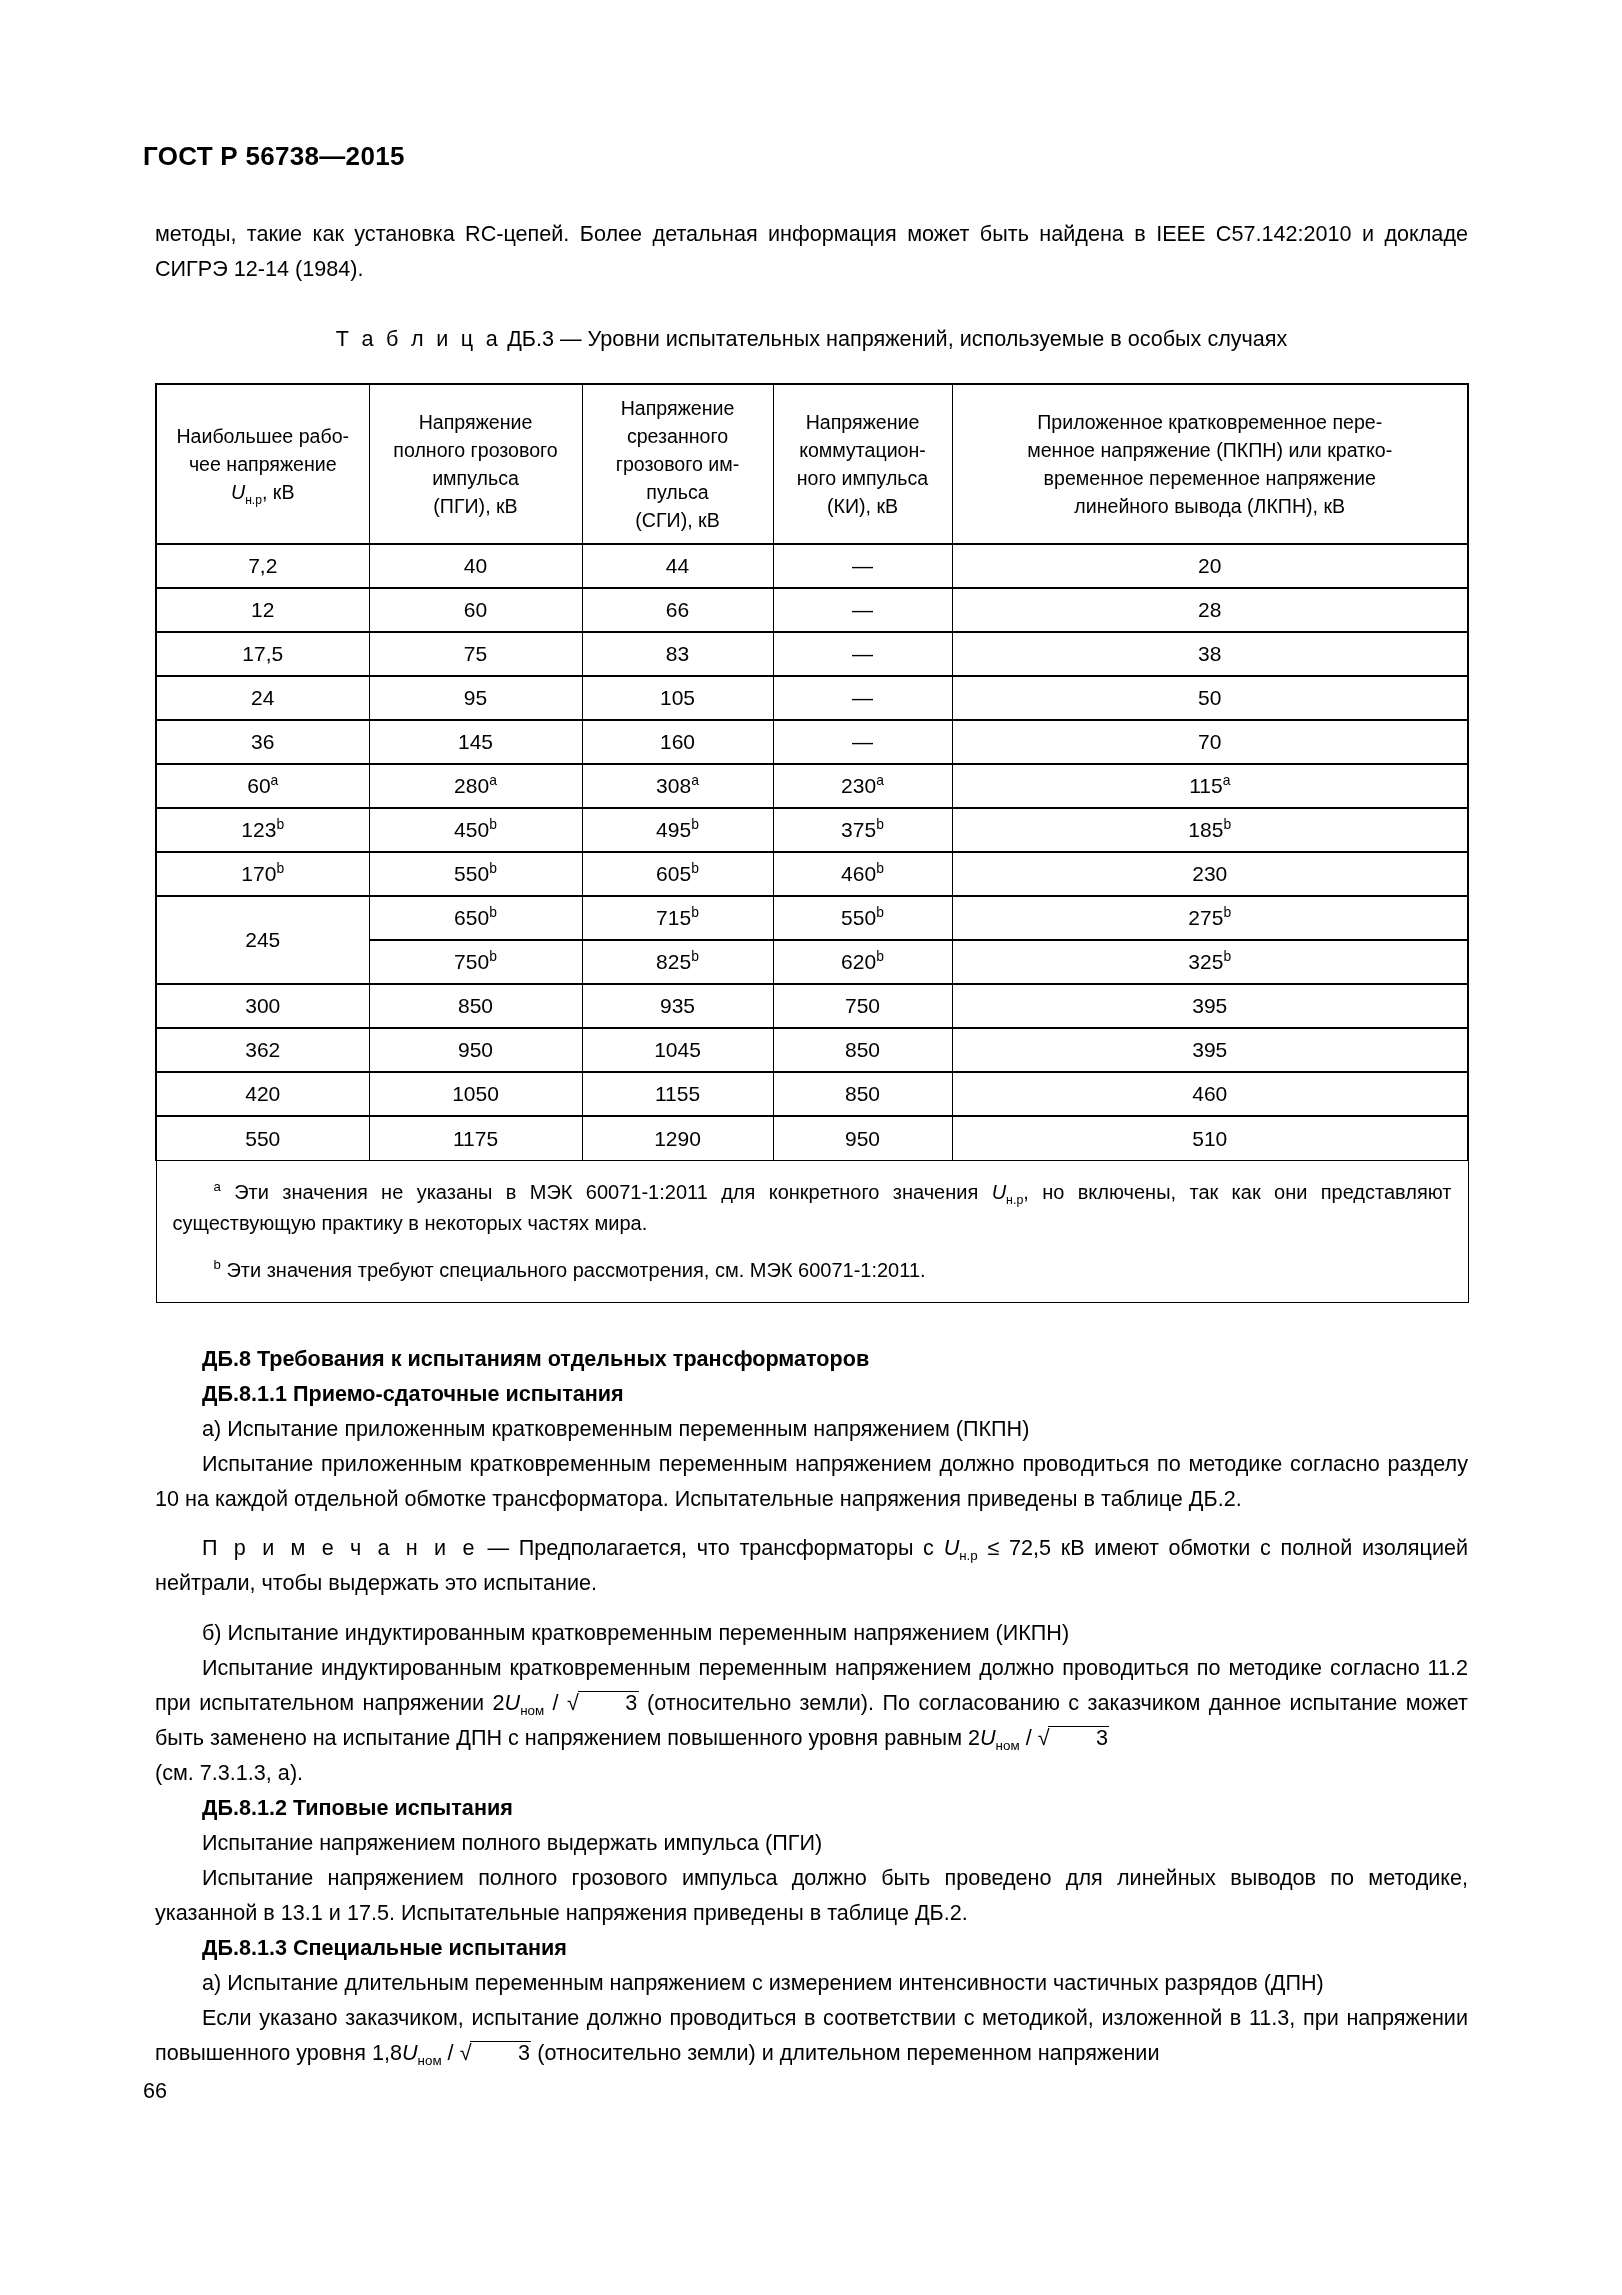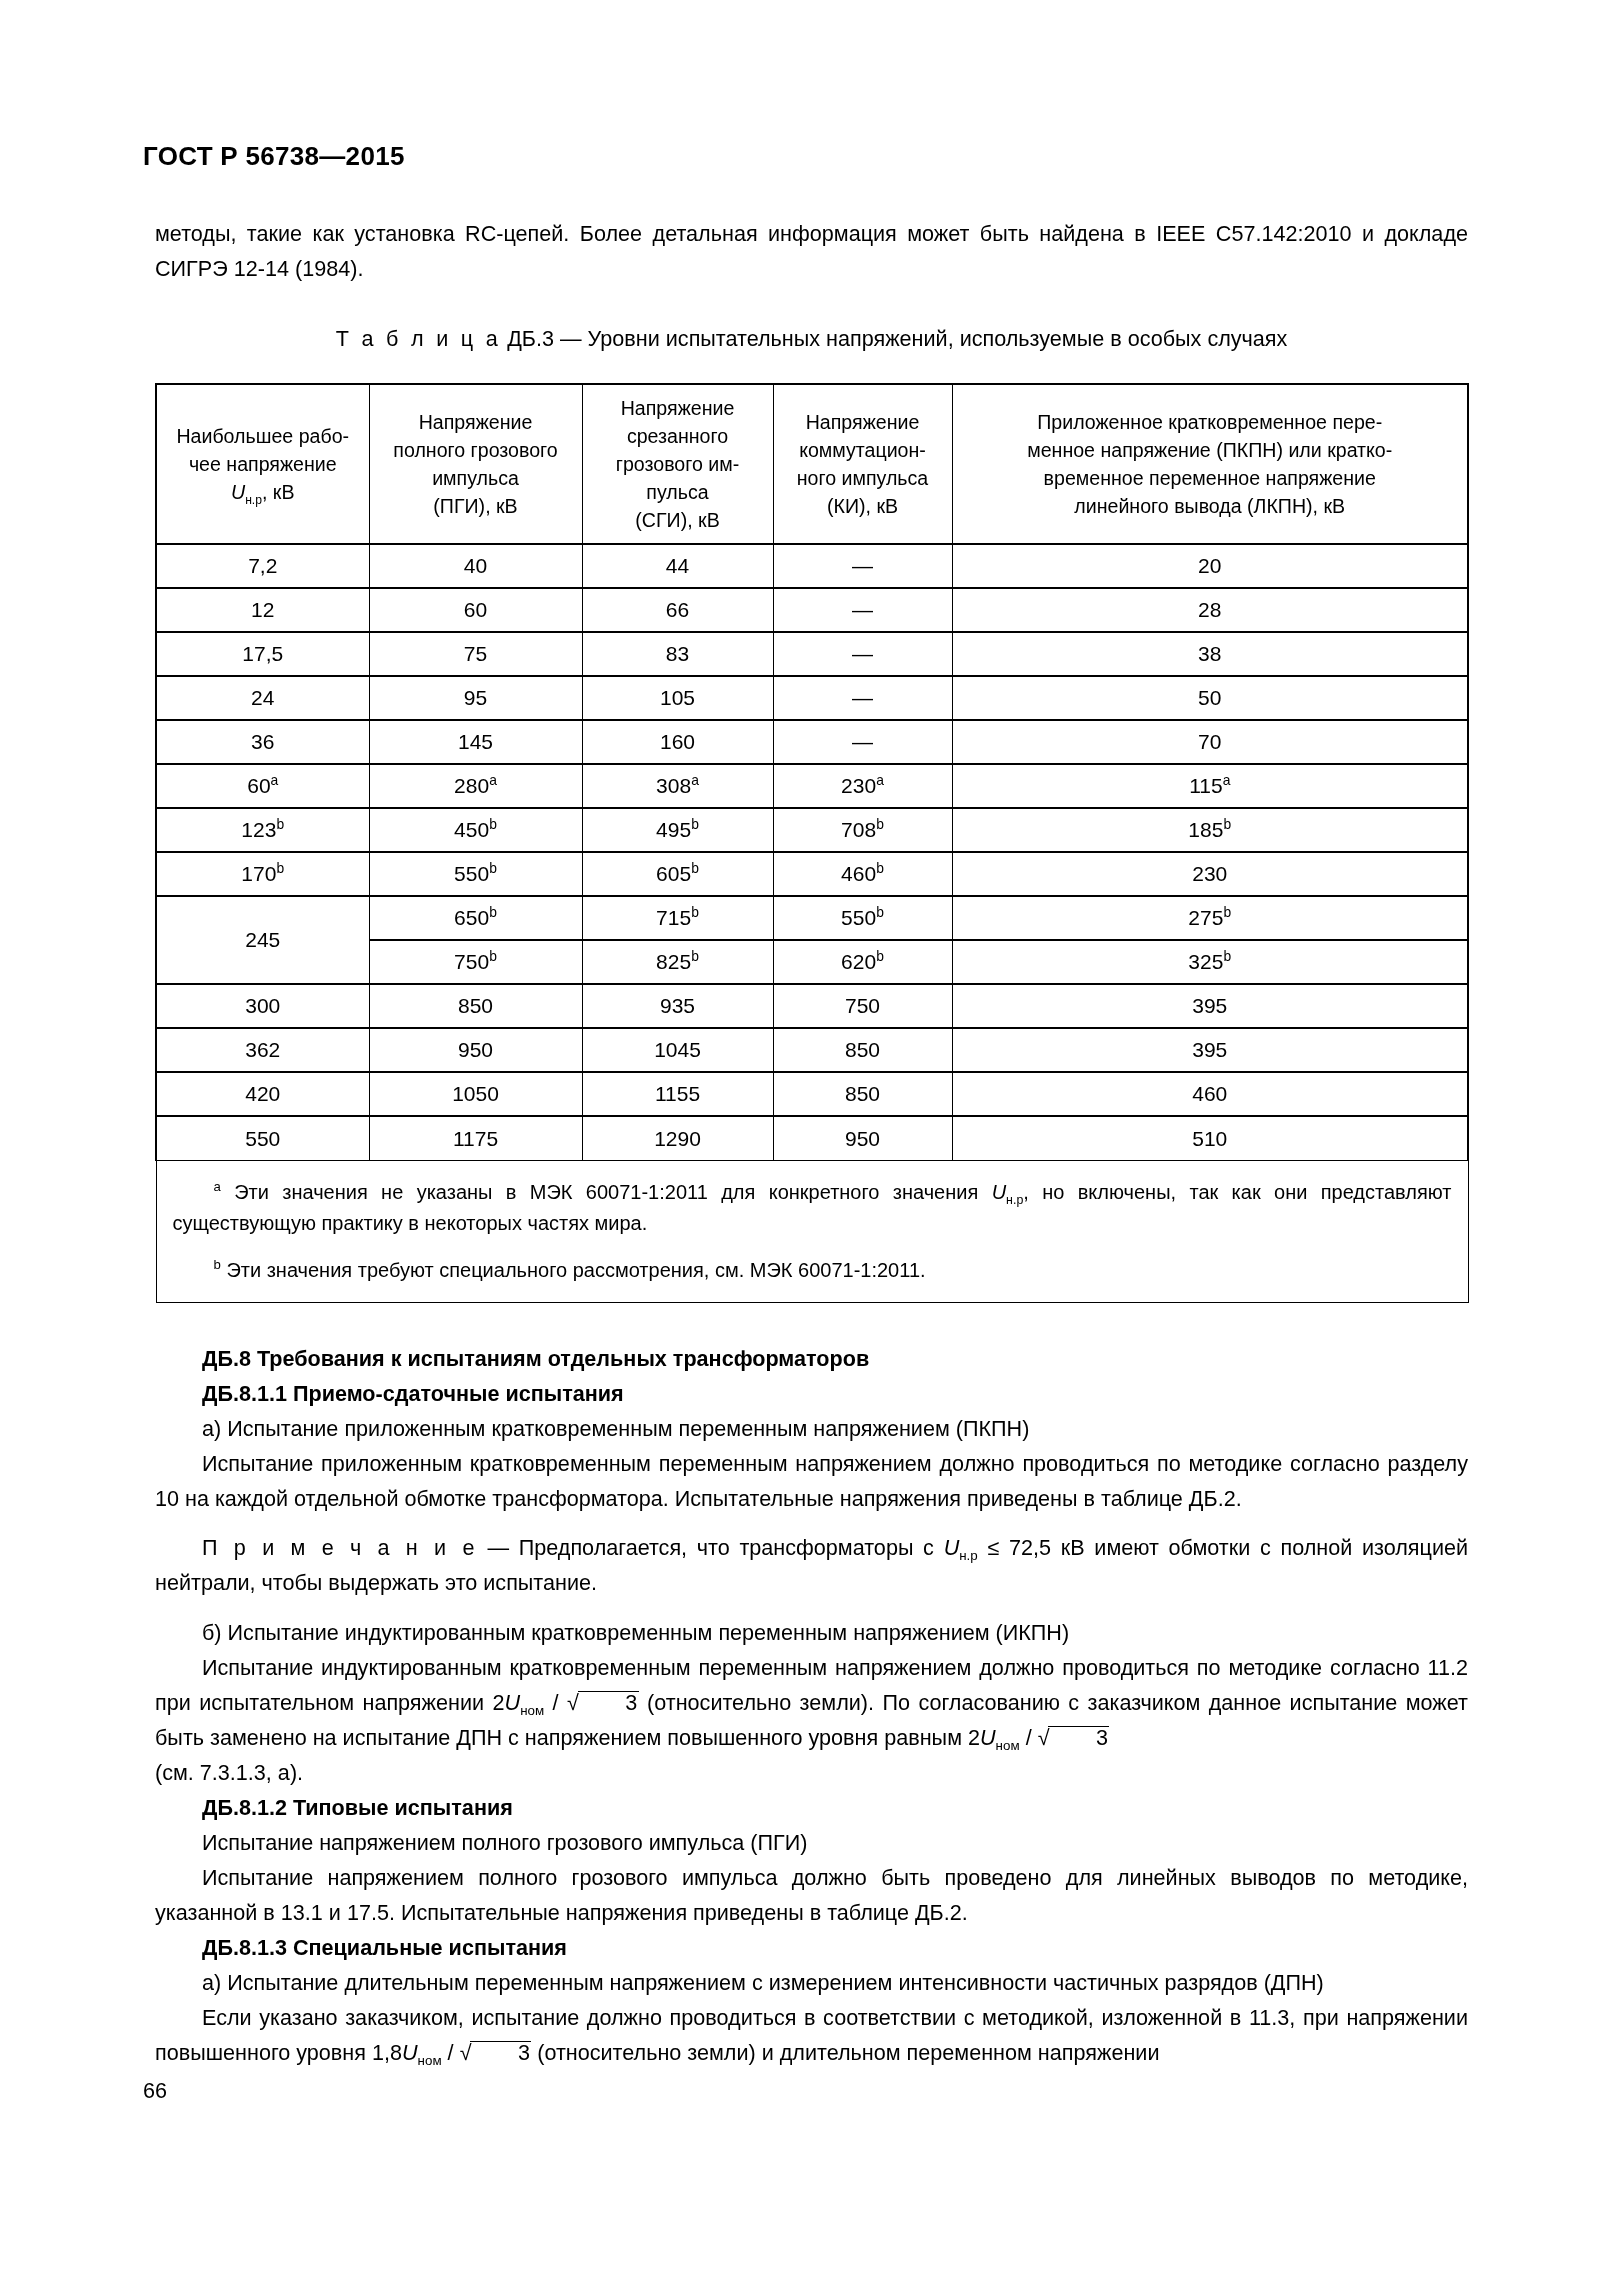--- a/index.html
+++ b/index.html
@@ -217,21 +217,21 @@
             <td class="outer-l"><span>60</span><span class="sup">a</span></td>
             <td><span>280</span><span class="sup">a</span></td>
             <td><span>308</span><span class="sup">a</span></td>
             <td><span>230</span><span class="sup">a</span></td>
             <td class="outer-r"><span>115</span><span class="sup">a</span></td>
           </tr>
           <tr>
             <td class="outer-l"><span>123</span><span class="sup">b</span></td>
             <td><span>450</span><span class="sup">b</span></td>
             <td><span>495</span><span class="sup">b</span></td>
-            <td><span>708</span><span class="sup">b</span></td>
+            <td><span>375</span><span class="sup">b</span></td>
             <td class="outer-r"><span>185</span><span class="sup">b</span></td>
           </tr>
           <tr>
             <td class="outer-l"><span>170</span><span class="sup">b</span></td>
             <td><span>550</span><span class="sup">b</span></td>
             <td><span>605</span><span class="sup">b</span></td>
             <td><span>460</span><span class="sup">b</span></td>
             <td class="outer-r"><span>230</span></td>
           </tr>
           <tr>
@@ -310,21 +310,21 @@
 
     <p class="body indent nojust">б) Испытание индуктированным кратковременным переменным напряжением (ИКПН)</p>
 
     <p class="body indent">
       <span>Испытание индуктированным кратковременным переменным напряжением должно проводиться по методике согласно 11.2 при испытательном напряжении 2</span><i class="v">U</i><span class="sub">ном</span><span> / </span><span>√<span class="sqrt">3</span></span><span> (относительно земли). По согласованию с заказчиком данное испытание может быть заменено на испытание ДПН с напряжением повышенного уровня равным 2</span><i class="v">U</i><span class="sub">ном</span><span> / </span><span>√<span class="sqrt">3</span></span>
     </p>
     <p class="body nojust">(см. 7.3.1.3, а).</p>
 
     <p class="body indent nojust" style="font-weight:bold;">ДБ.8.1.2 Типовые испытания</p>
 
-    <p class="body indent nojust">Испытание напряжением полного грозового импульса (ПГИ)</p>
+    <p class="body indent nojust">Испытание напряжением полного выдержать импульса (ПГИ)</p>
 
     <p class="body indent">Испытание напряжением полного грозового импульса должно быть проведено для линейных выводов по методике, указанной в 13.1 и 17.5. Испытательные напряжения приведены в таблице ДБ.2.</p>
 
     <p class="body indent nojust" style="font-weight:bold;">ДБ.8.1.3 Специальные испытания</p>
 
     <p class="body indent">а) Испытание длительным переменным напряжением с измерением интенсивности частичных разрядов (ДПН)</p>
 
     <p class="body indent">
       <span>Если указано заказчиком, испытание должно проводиться в соответствии с методикой, изложенной в 11.3, при напряжении повышенного уровня 1,8</span><i class="v">U</i><span class="sub">ном</span><span> / </span><span>√<span class="sqrt">3</span></span><span> (относительно земли) и длительном переменном напряжении</span>
     </p>

